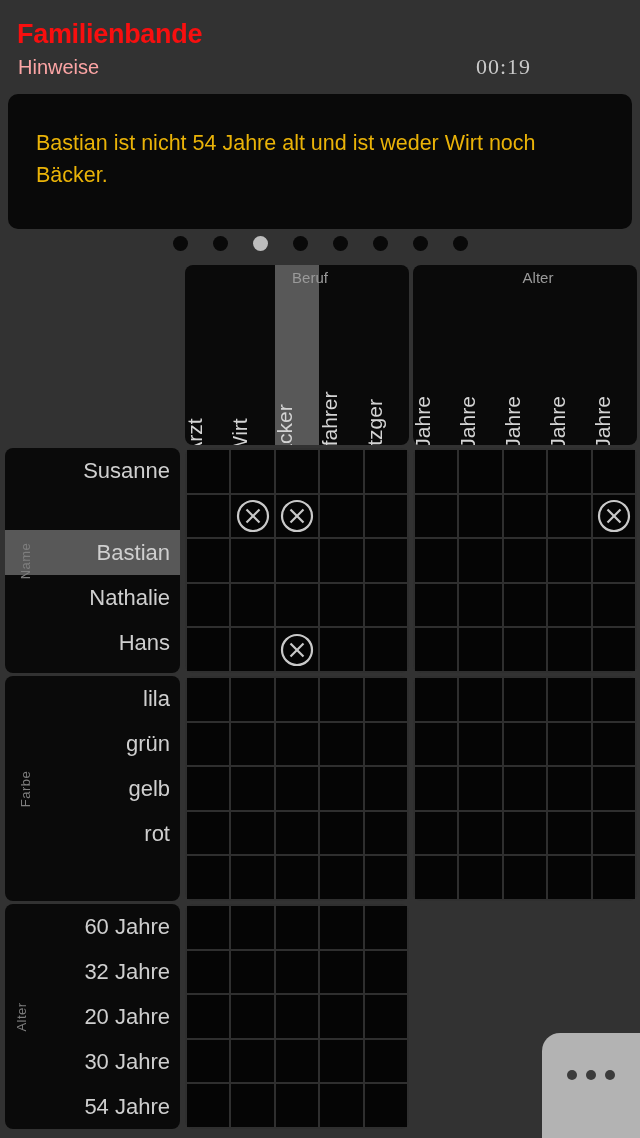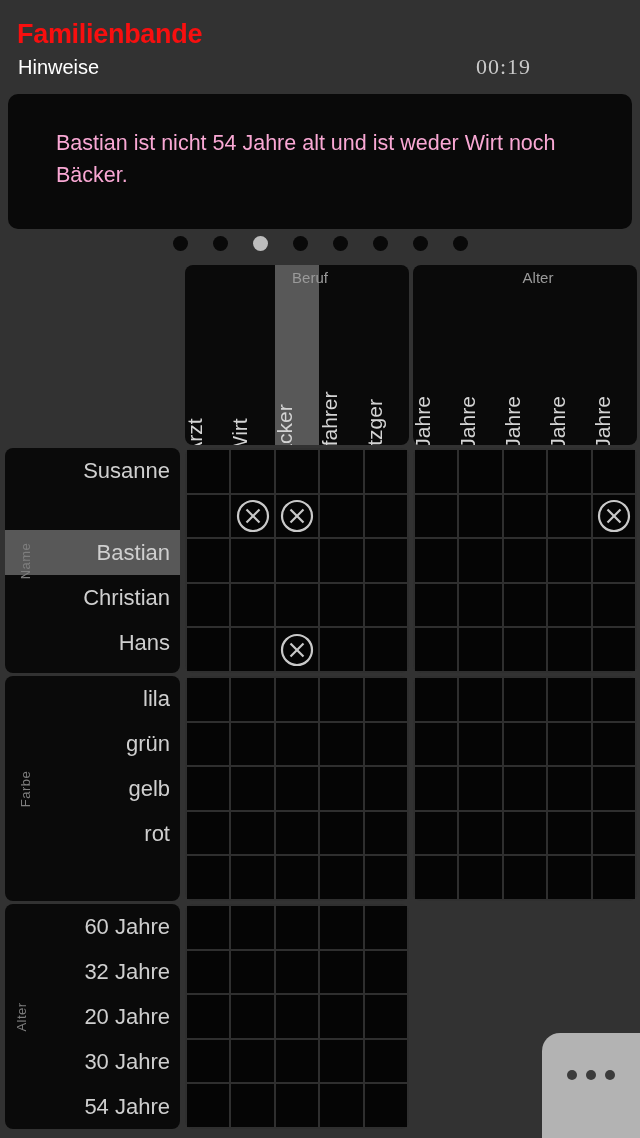--- a/index.html
+++ b/index.html
@@ -13,38 +13,38 @@
 
   
   .header { position: absolute; left: 0; top: 0; width: 548px; height: 88px; }
   .app-title {
     position: absolute; left: 17px; top: 19px;
     font-size: 27px; font-weight: bold; color: #f80f0f;
     letter-spacing: -0.3px;
   }
   .subtitle {
     position: absolute; left: 18px; top: 56px;
-    font-size: 20px; color: #ffffff;
+    font-size: 20px; color: #fca5a5;
   }
   .timer {
     position: absolute; right: 17px; top: 54px;
     font-size: 22px; color: #c9c9c9;
     font-family: Liberation Serif, serif;
     letter-spacing: 1px;
   }
 
   
   .hint-card {
     position: absolute; left: 8px; top: 94px;
     width: 624px; height: 135px;
     background: #090909; border-radius: 10px;
   }
   .hint-text {
     position: absolute; left: 28px; top: 33px; right: 28px;
-    font-size: 21.5px; line-height: 32px; color: #f9a8d4; margin-left: 20px;
+    font-size: 21.5px; line-height: 32px; color: #eab308;
   }
 
   
   .dots {
     position: absolute; left: 0; top: 236px; width: 640px;
     display: flex; justify-content: center; gap: 25px;
   }
   .dot { width: 15px; height: 15px; border-radius: 50%; background: #090909; }
   .dot.active { background: #bdbdbd; }
 
@@ -191,27 +191,24 @@
 
   <div class="rowlab-blk" id="lab-name">
     <div class="sidelabel">Name</div>
   <div class="rowlab">
         <span>Susanne</span>
       </div>
       <div class="rowlab hl">
         <span>Bastian</span>
       </div>
       <div class="rowlab">
-        <span>Christian</span>
+        <span>Nathalie</span>
       </div>
       <div class="rowlab">
         <span>Hans</span>
-      </div>
-      <div class="rowlab">
-        <span>Nathalie</span>
       </div>
     </div>
   <div class="rowlab-blk" id="lab-farbe">
     <div class="sidelabel">Farbe</div>
   <div class="rowlab">
         <span>lila</span>
       </div>
       <div class="rowlab">
         <span>grün</span>
       </div>

